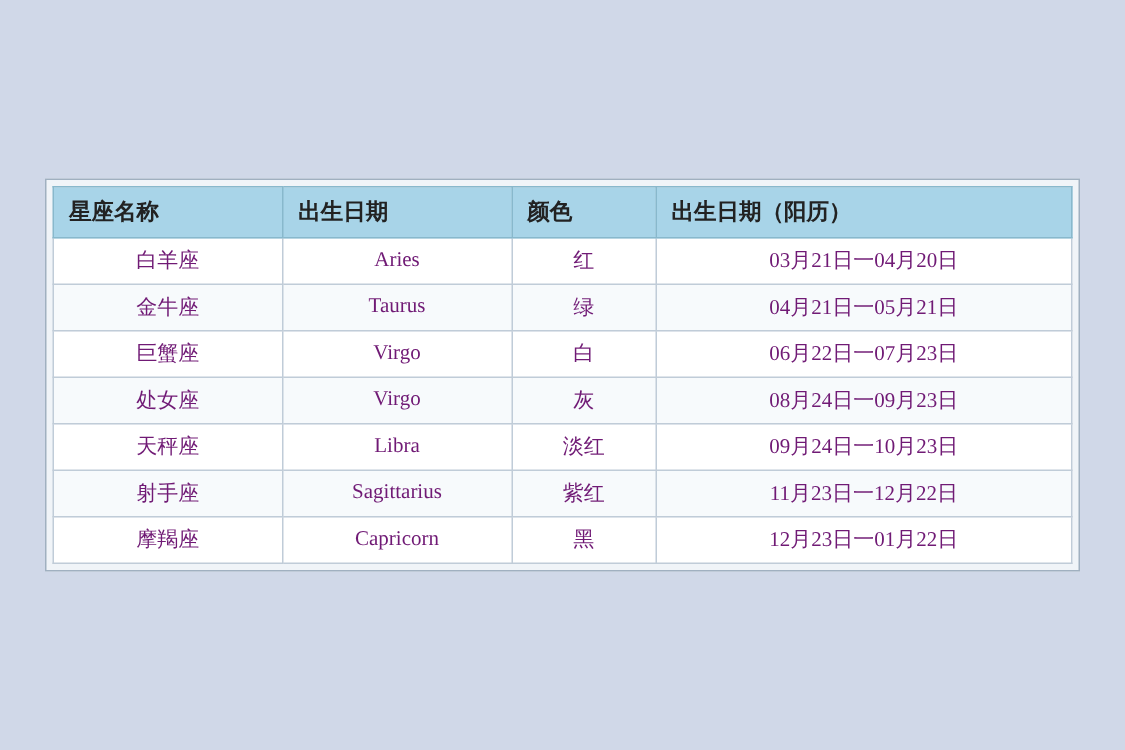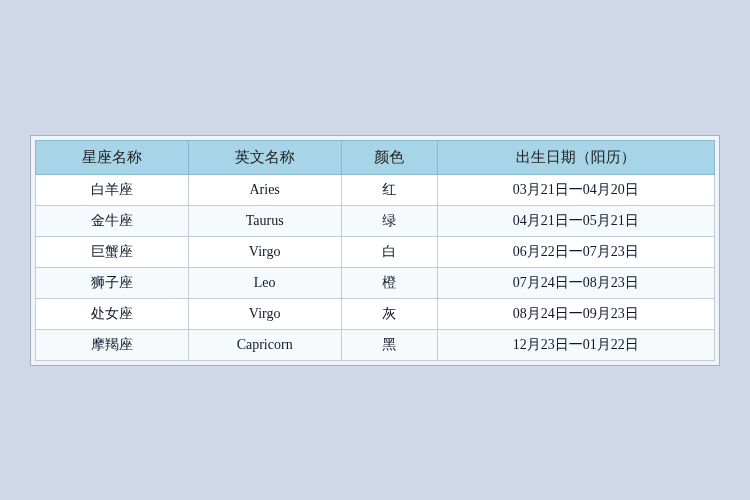--- a/index.html
+++ b/index.html
@@ -17,47 +17,47 @@
       border: 1px solid #a0b0c0;
       padding: 4px;
     }
     table {
       border-collapse: collapse;
       width: 680px;
     }
     th {
       background: #a8d4e8;
       color: #222;
-      font-weight: normal;
+      font-weight: bold;
       font-size: 15px;
       padding: 7px 10px;
       border: 1px solid #88b8cc;
-      text-align: center;
+      text-align: left;
     }
     td {
       background: #ffffff;
-      color: #0f172a;
+      color: #701a75;
       font-size: 14px;
       padding: 6px 10px;
       border: 1px solid #c0ccd8;
       text-align: center;
     }
     tr:nth-child(even) td {
       background: #f7fafc;
     }
   </style>
 </head>
 <body>
 
 <div class="table-wrapper">
   <table>
     <thead>
       <tr>
         <th>星座名称</th>
-        <th>英文名称</th>
+        <th>出生日期</th>
         <th>颜色</th>
         <th>出生日期（阳历）</th>
       </tr>
     </thead>
     <tbody id="table-body">
     <tr>
           <td>白羊座</td>
           <td>Aries</td>
           <td>红</td>
           <td>03月21日一04月20日</td>
@@ -68,30 +68,36 @@
           <td>绿</td>
           <td>04月21日一05月21日</td>
         </tr>
         <tr>
           <td>巨蟹座</td>
           <td>Virgo</td>
           <td>白</td>
           <td>06月22日一07月23日</td>
         </tr>
         <tr>
-          <td>狮子座</td>
-          <td>Leo</td>
-          <td>橙</td>
-          <td>07月24日一08月23日</td>
-        </tr>
-        <tr>
           <td>处女座</td>
           <td>Virgo</td>
           <td>灰</td>
           <td>08月24日一09月23日</td>
+        </tr>
+        <tr>
+          <td>天秤座</td>
+          <td>Libra</td>
+          <td>淡红</td>
+          <td>09月24日一10月23日</td>
+        </tr>
+        <tr>
+          <td>射手座</td>
+          <td>Sagittarius</td>
+          <td>紫红</td>
+          <td>11月23日一12月22日</td>
         </tr>
         <tr>
           <td>摩羯座</td>
           <td>Capricorn</td>
           <td>黑</td>
           <td>12月23日一01月22日</td>
         </tr>
       </tbody>
   </table>
 </div>

